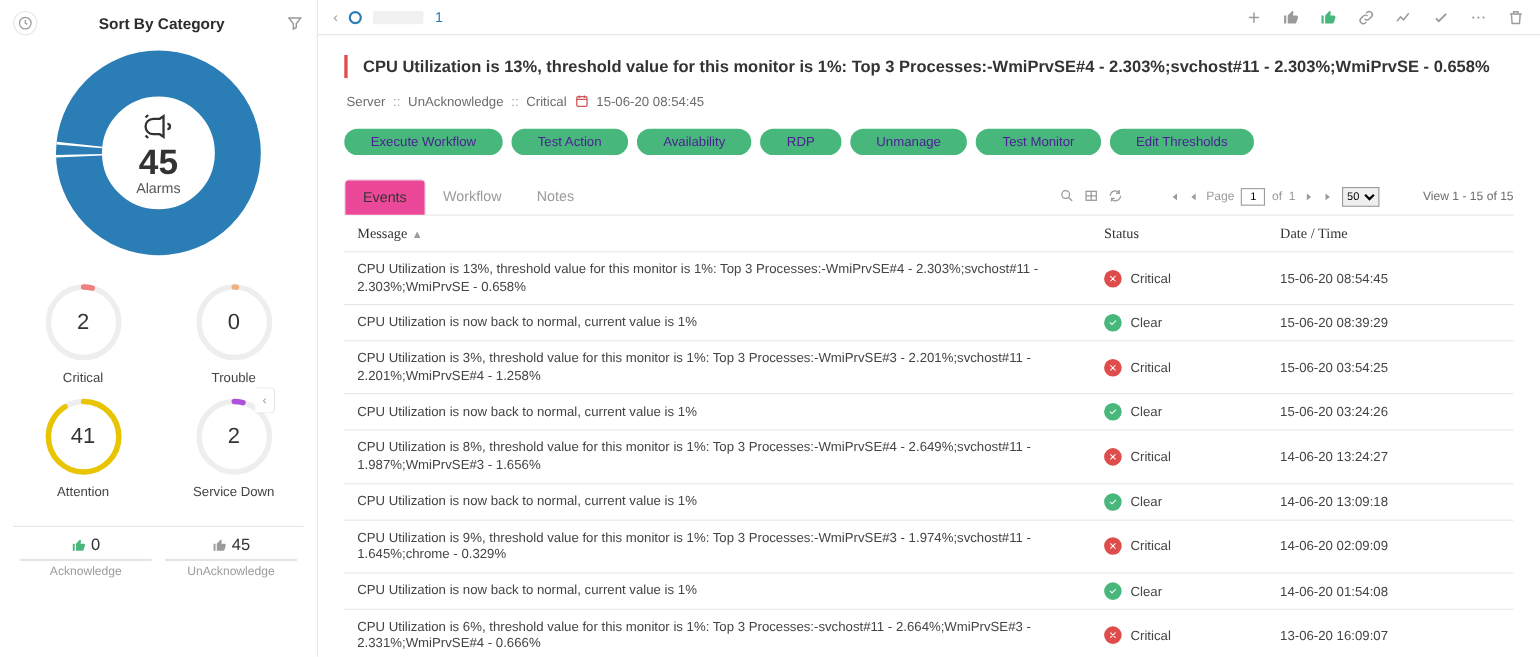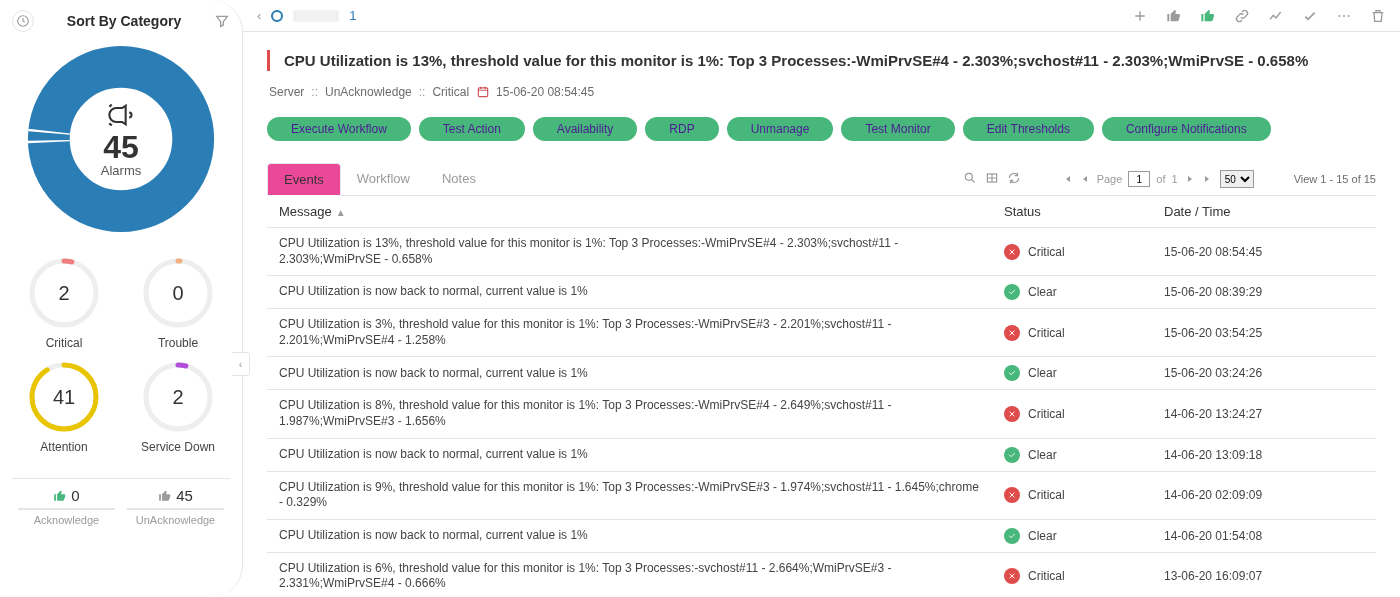--- a/index.html
+++ b/index.html
@@ -12,21 +12,21 @@
     --red:#de4c4c;
     --yellow:#e8c500;
     --purple:#b050d8;
     --orange:#f0b080;
     --salmon:#f08080;
   }
   *{box-sizing:border-box;}
   body{margin:0;font-family:-apple-system,Helvetica,Arial,sans-serif;font-size:13px;color:#333;background:#fff;width:1400px;height:597px;overflow:hidden;}
   .app{display:flex;height:597px;}
   
-  .sidebar{width:243px;flex-shrink:0;border-right:1px solid var(--border);padding:10px 12px 0 12px;display:flex;flex-direction:column;overflow:hidden;border-radius:32px;}
+  .sidebar{width:289px;flex-shrink:0;border-right:1px solid var(--border);padding:10px 12px 0 12px;display:flex;flex-direction:column;overflow:hidden;}
   .sb-header{display:flex;align-items:center;justify-content:space-between;margin-bottom:6px;}
   .sb-header .clock-btn{width:22px;height:22px;border:1px solid var(--border);border-radius:50%;display:flex;align-items:center;justify-content:center;color:var(--lightgray);}
   .sb-header .clock-btn svg{width:14px;height:14px;}
   .sb-title{font-weight:600;font-size:14px;color:#2c2c2c;}
   .sb-filter{color:var(--lightgray);display:flex;align-items:center;}
   .sb-filter svg{width:16px;height:16px;}
   .donut-wrap{display:flex;justify-content:center;margin-top:6px;}
   .donut{position:relative;width:190px;height:190px;}
   .donut svg{transform:rotate(-90deg);}
   .donut-center{position:absolute;top:0;left:0;width:100%;height:100%;display:flex;flex-direction:column;align-items:center;justify-content:center;}
@@ -77,21 +77,21 @@
   .tabright{display:flex;align-items:center;gap:40px;}
   .tabright .mini-icons{display:flex;gap:8px;color:var(--lightgray);}
   .tabright .mini-icons svg{width:14px;height:14px;}
   .pager{display:flex;align-items:center;gap:6px;color:var(--lightgray);font-size:11px;}
   .pager svg{width:12px;height:12px;fill:var(--lightgray);}
   .pager input{width:22px;height:16px;font-size:10px;text-align:center;border:1px solid var(--lightgray);}
   .pager select{height:18px;font-size:10px;border:1px solid var(--lightgray);}
   .viewcount{font-size:11px;color:var(--gray);text-align:center;}
   
   .table{flex:1;overflow:auto;margin-top:0;}
-  .thead{display:flex;font-size:13px;color:#333;font-weight:500;padding:8px 12px;border-bottom:1px solid var(--border);}
+  .thead{display:flex;font-size:13px;color:#333;font-weight:500;padding:8px 12px;border-bottom:1px solid var(--border);font-family:Liberation Serif, serif;}
   .col-msg{flex:1;}
   .col-status{width:160px;}
   .col-date{width:200px;}
   .sort-asc{font-size:10px;color:var(--lightgray);margin-left:4px;}
   .row{display:flex;align-items:center;padding:8px 12px;border-bottom:1px solid var(--border);font-size:12px;color:#444;}
   .row .col-msg{padding-right:20px;line-height:1.3;}
   .status{display:flex;align-items:center;gap:8px;}
   .sicon{width:16px;height:16px;border-radius:50%;display:flex;align-items:center;justify-content:center;}
   .sicon.crit{background:var(--red);}
   .sicon.clear{background:var(--green);}
@@ -280,21 +280,20 @@
       </div>
 
       <div class="actions" id="actions">
           <button class="pill">Execute Workflow</button>
           <button class="pill">Test Action</button>
           <button class="pill">Availability</button>
           <button class="pill">RDP</button>
           <button class="pill">Unmanage</button>
           <button class="pill">Test Monitor</button>
           <button class="pill">Edit Thresholds</button>
-          <button class="pill">Configure Notifications</button>
         </div>
 
       <div class="tabrow">
         <div class="tabs" id="tabs">
             <div class="tab active">Events</div>
             <div class="tab ">Workflow</div>
             <div class="tab ">Notes</div>
           </div>
         <div class="tabright">
           <div class="mini-icons">

